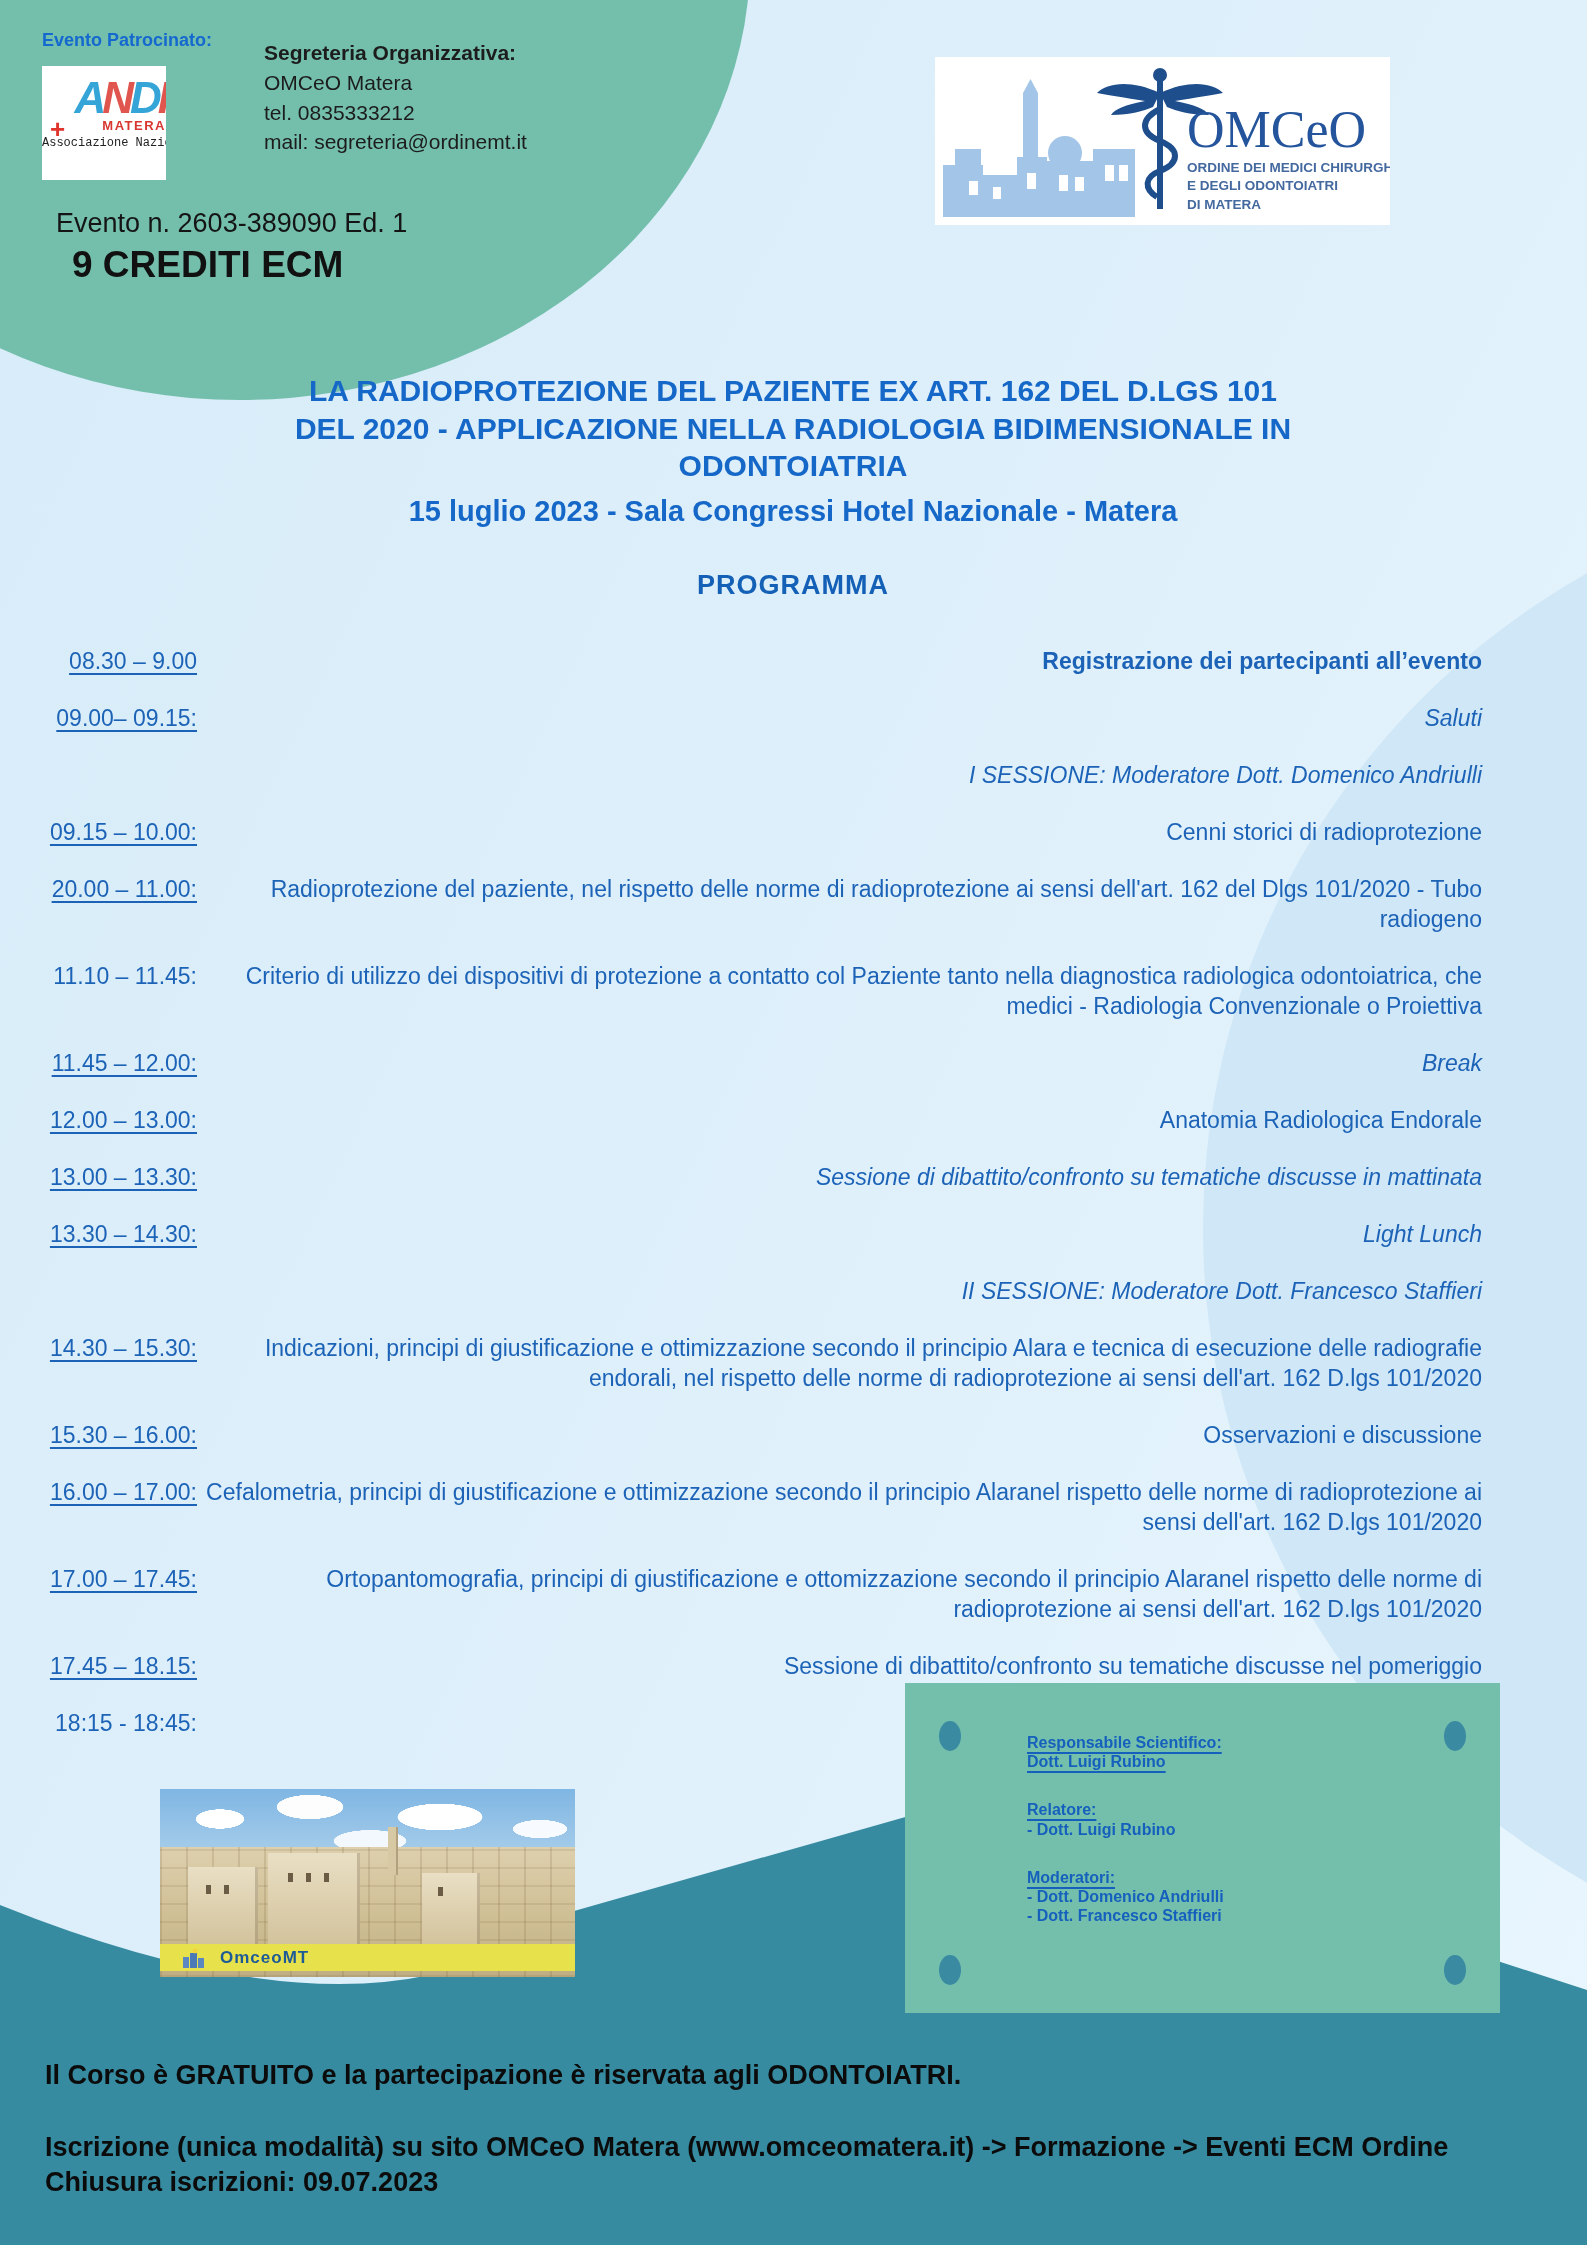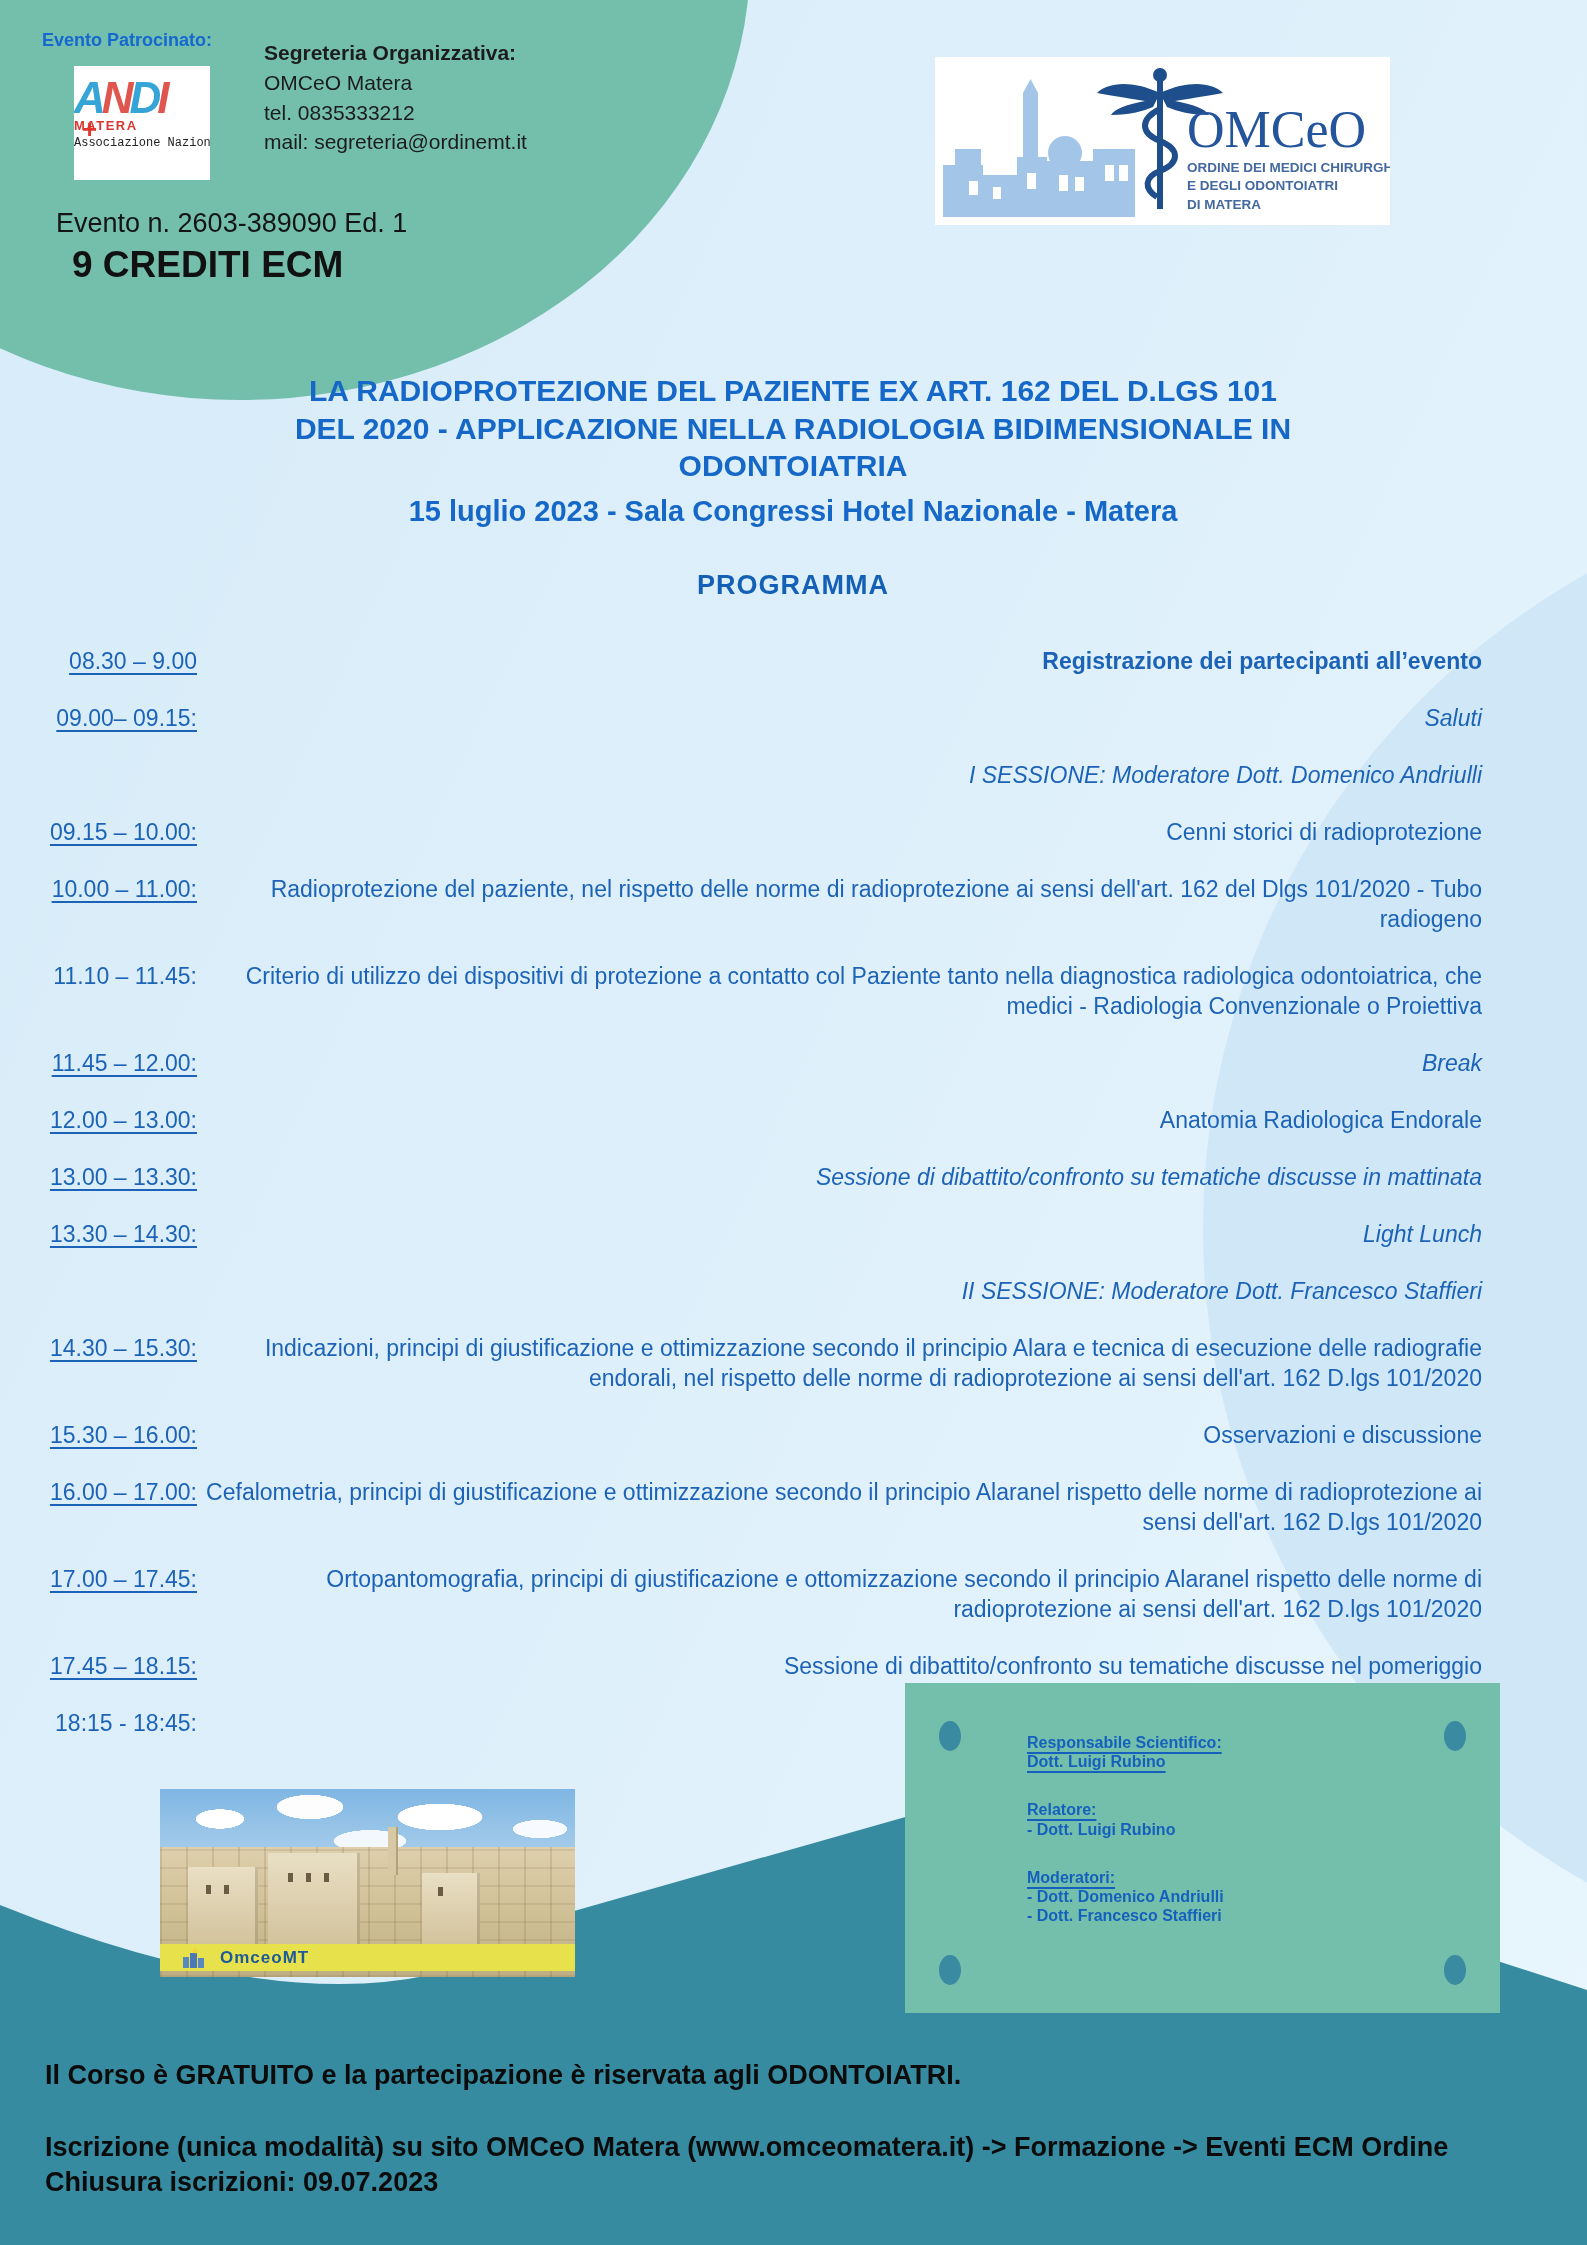--- a/index.html
+++ b/index.html
@@ -13,21 +13,21 @@
     position:absolute; left:1203px; top:478px; width:1500px; height:1500px;
     border-radius:50%; background:#cfe7f6;
   }
   .teal-blob{
     position:absolute; left:-270px; top:-480px; width:1020px; height:880px;
     border-radius:50%; background:#74bfac;
   }
   .bottom-band{position:absolute; left:0; top:1650px; width:1587px; height:595px;}
   
   .sponsor-label{position:absolute; left:42px; top:30px; font-size:18px; font-weight:bold; color:#1468cf;}
-  .andi-box{position:absolute; left:42px; top:66px; width:136px; height:114px; background:#ffffff; text-align:left; overflow:hidden;margin-left:32px;}
+  .andi-box{position:absolute; left:42px; top:66px; width:124px; height:114px; background:#ffffff; text-align:right; overflow:hidden;}
   .andi-word{margin-top:10px; font-size:44px; font-weight:900; font-style:italic; letter-spacing:-4px; line-height:1;}
   .andi-word .b{color:#35a4d7;} .andi-word .r{color:#e0564e;}
   .andi-cross{position:absolute; left:8px; top:48px; color:#e0342c; font-size:26px; font-weight:900;}
   .andi-matera{font-size:13px; font-weight:800; color:#d8362f; letter-spacing:1.5px; margin-top:-2px;}
   .andi-caption{font-family:Liberation Mono, monospace; font-size:12px; color:#222; margin-top:3px; white-space:nowrap;}
   .secretariat{position:absolute; left:264px; top:38px; font-size:21px; color:#1c1c1c; line-height:1.42;}
   .secretariat .t{font-weight:bold;}
   .event-number{position:absolute; left:56px; top:208px; font-size:27px; color:#141414;}
   .credits{position:absolute; left:72px; top:244px; font-size:37px; font-weight:800; color:#111;}
   .omceo-box{position:absolute; left:935px; top:57px; width:455px; height:168px; background:#ffffff;}
@@ -162,21 +162,21 @@
         <span class="ptext italic">Saluti</span>
       </div>
       <div class="prow session">
         <span class="ptext italic">I SESSIONE: Moderatore Dott. Domenico Andriulli</span>
       </div>
       <div class="prow">
         <span class="ptime u">09.15 – 10.00:</span>
         <span class="ptext">Cenni storici di radioprotezione</span>
       </div>
       <div class="prow">
-        <span class="ptime u">10.00 – 11.00:</span>
+        <span class="ptime u">20.00 – 11.00:</span>
         <span class="ptext">Radioprotezione del paziente, nel rispetto delle norme di radioprotezione ai sensi dell'art. 162 del Dlgs 101/2020 - Tubo radiogeno</span>
       </div>
       <div class="prow">
         <span class="ptime">11.10 – 11.45:</span>
         <span class="ptext">Criterio di utilizzo dei dispositivi di protezione a contatto col Paziente tanto nella diagnostica radiologica odontoiatrica, che medici - Radiologia Convenzionale o Proiettiva</span>
       </div>
       <div class="prow">
         <span class="ptime u">11.45 – 12.00:</span>
         <span class="ptext italic">Break</span>
       </div>

